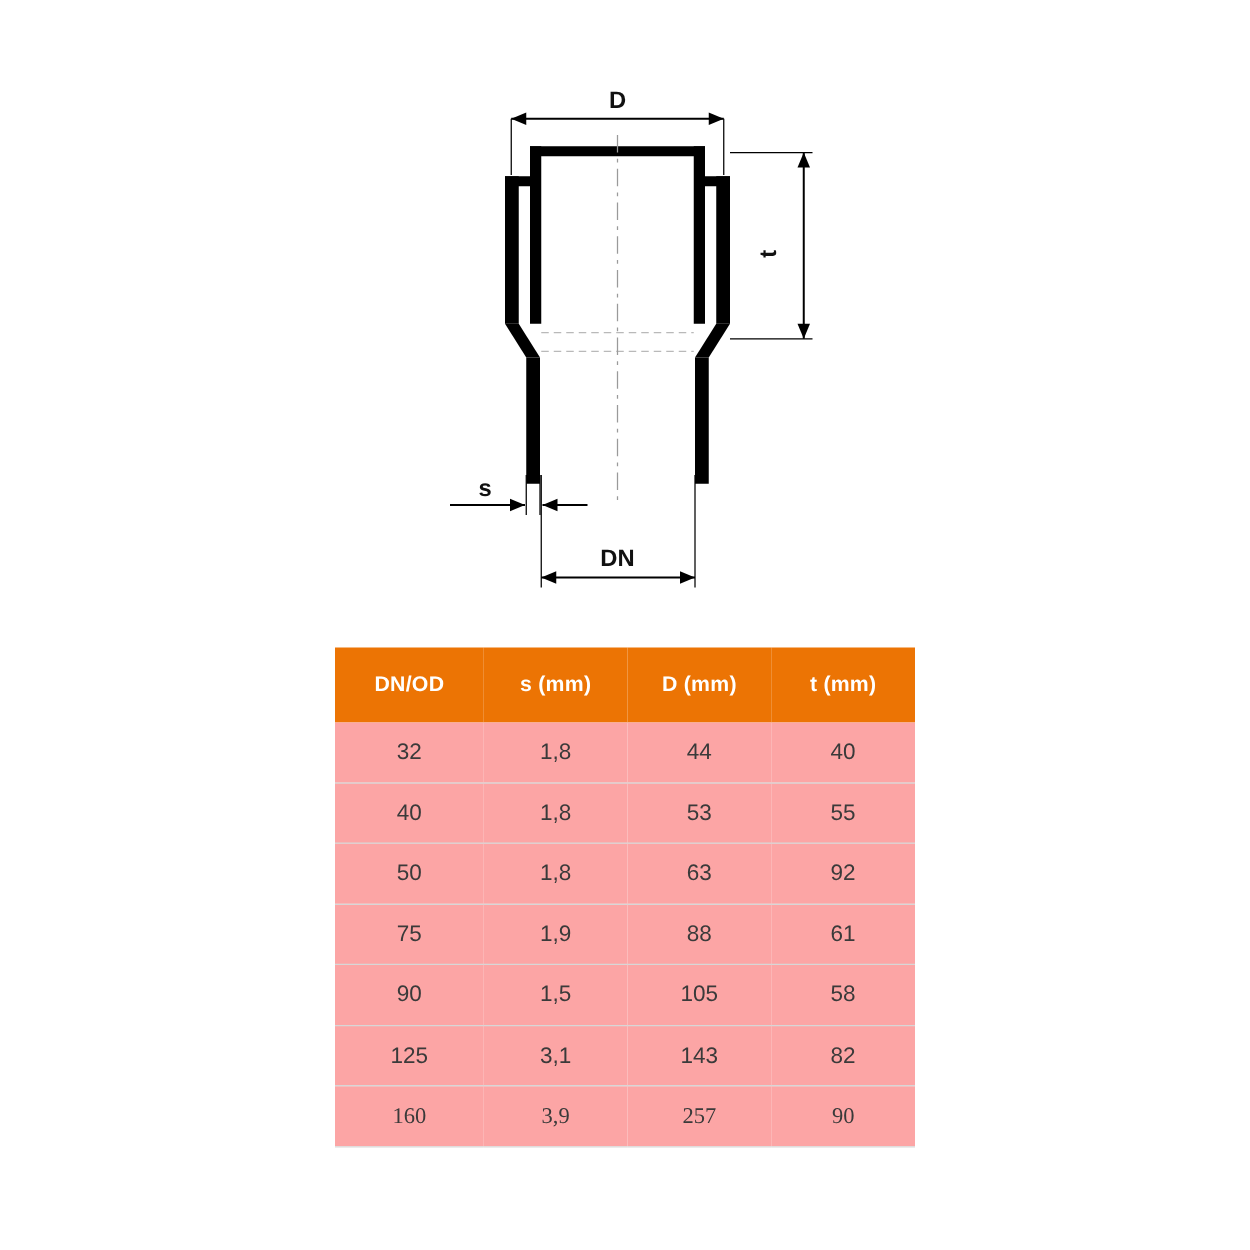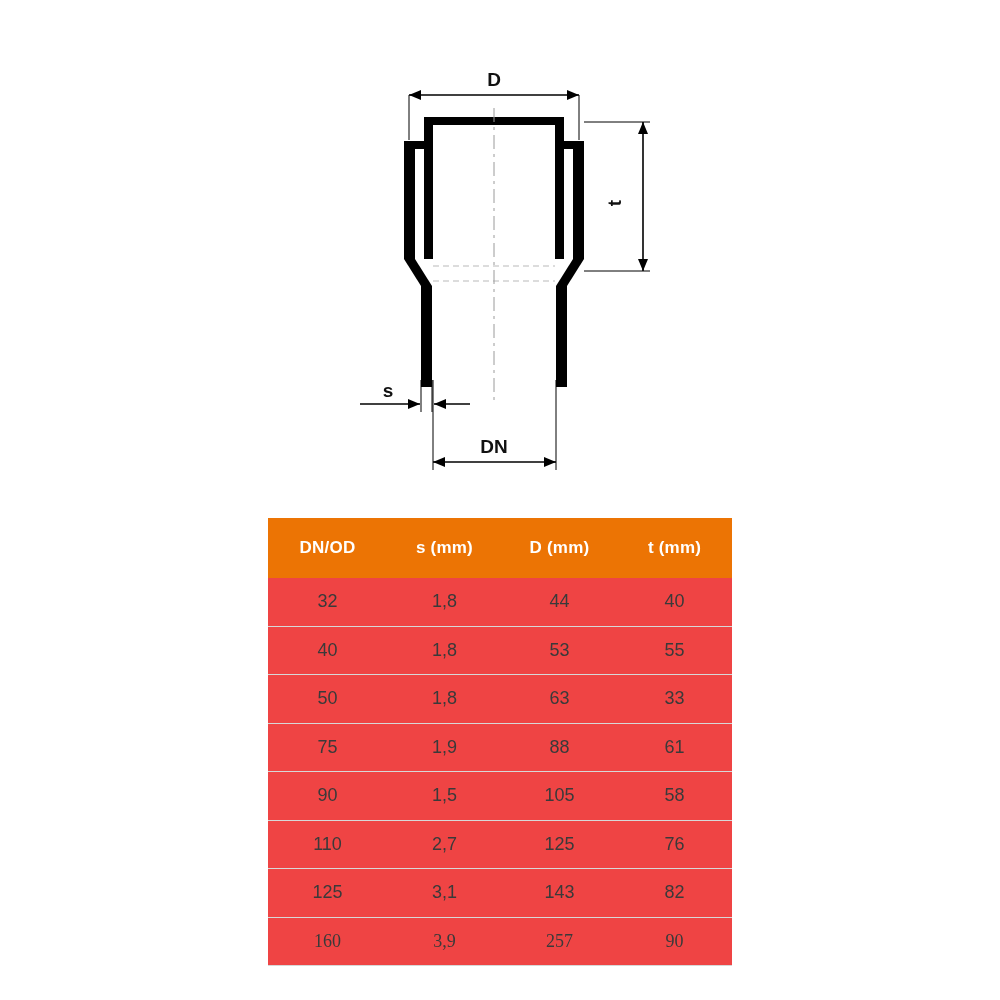--- a/index.html
+++ b/index.html
@@ -49,21 +49,21 @@
     border: none;
     letter-spacing: 0.2px;
   }
   table.dim-table tbody td {
     height: 45.5px;
     text-align: center;
     vertical-align: middle;
     font-size: 18px;
     color: #3a3a3a;
     border-bottom: 1px solid #d7d7d7;
-    background: #ef4444;
+    background: #fca5a5;
   }
   table.dim-table tbody tr:last-child td {
     border-bottom: 1px solid #d7d7d7;
     font-family: Liberation Serif, serif;
   }
   col.c0 { width: 119px; }
   col.c1 { width: 115px; }
   col.c2 { width: 115px; }
   col.c3 { width: 115px; }
 
@@ -188,41 +188,35 @@
       <tr>
         <td>40</td>
         <td>1,8</td>
         <td>53</td>
         <td>55</td>
       </tr>
       <tr>
         <td>50</td>
         <td>1,8</td>
         <td>63</td>
-        <td>33</td>
+        <td>92</td>
       </tr>
       <tr>
         <td>75</td>
         <td>1,9</td>
         <td>88</td>
         <td>61</td>
       </tr>
       <tr>
         <td>90</td>
         <td>1,5</td>
         <td>105</td>
         <td>58</td>
       </tr>
       <tr>
-        <td>110</td>
-        <td>2,7</td>
-        <td>125</td>
-        <td>76</td>
-      </tr>
-      <tr>
         <td>125</td>
         <td>3,1</td>
         <td>143</td>
         <td>82</td>
       </tr>
       <tr>
         <td>160</td>
         <td>3,9</td>
         <td>257</td>
         <td>90</td>

